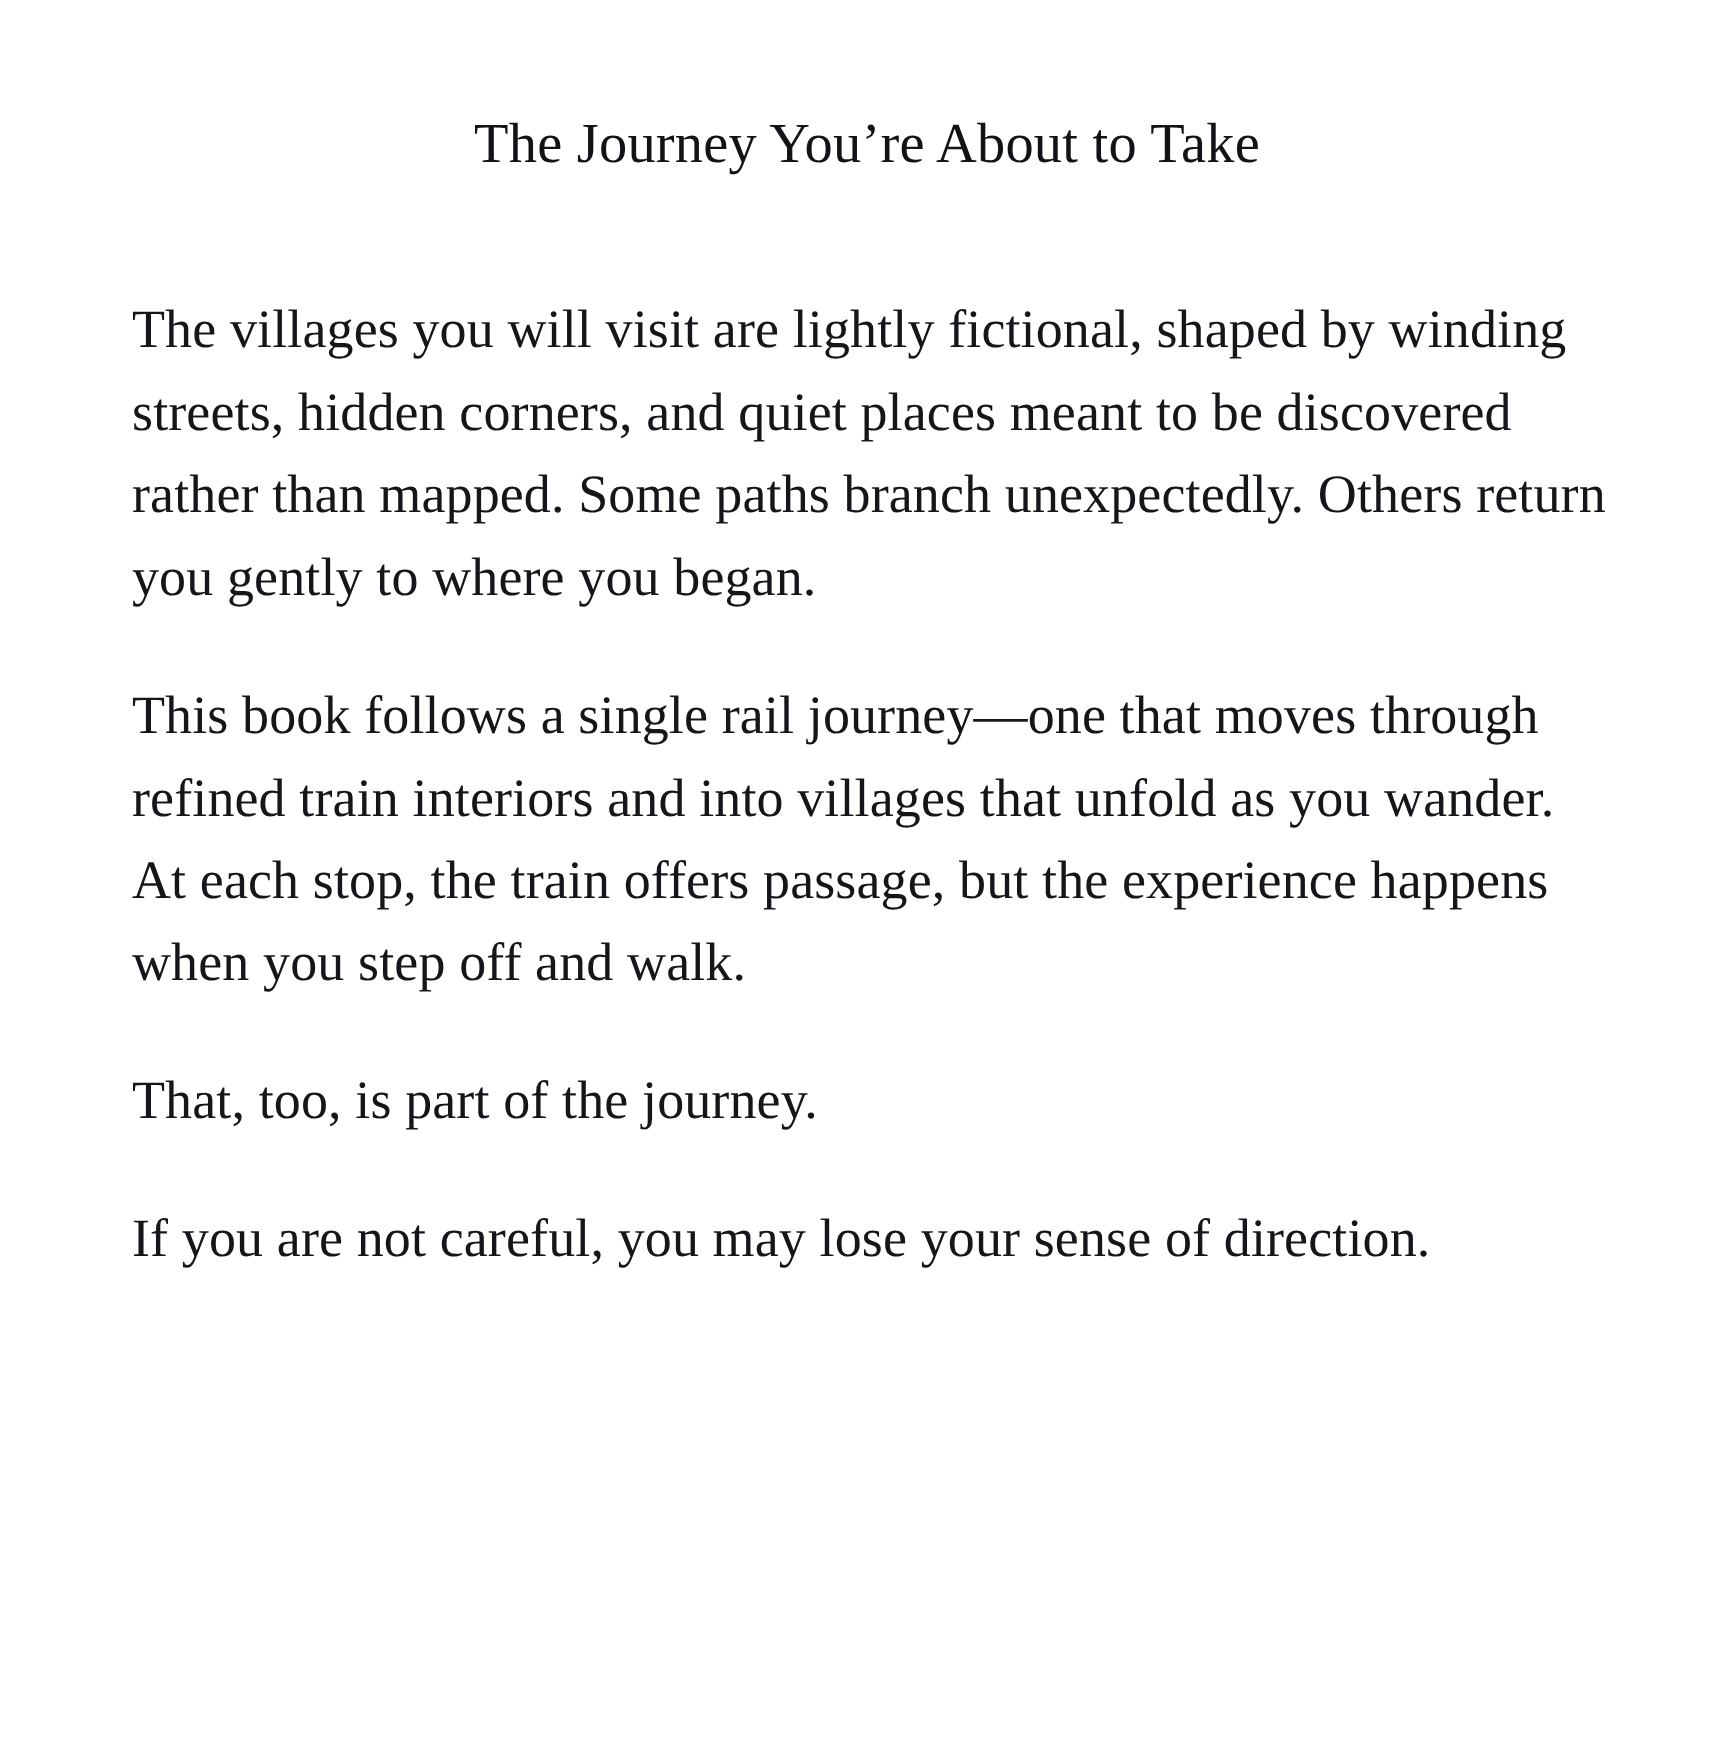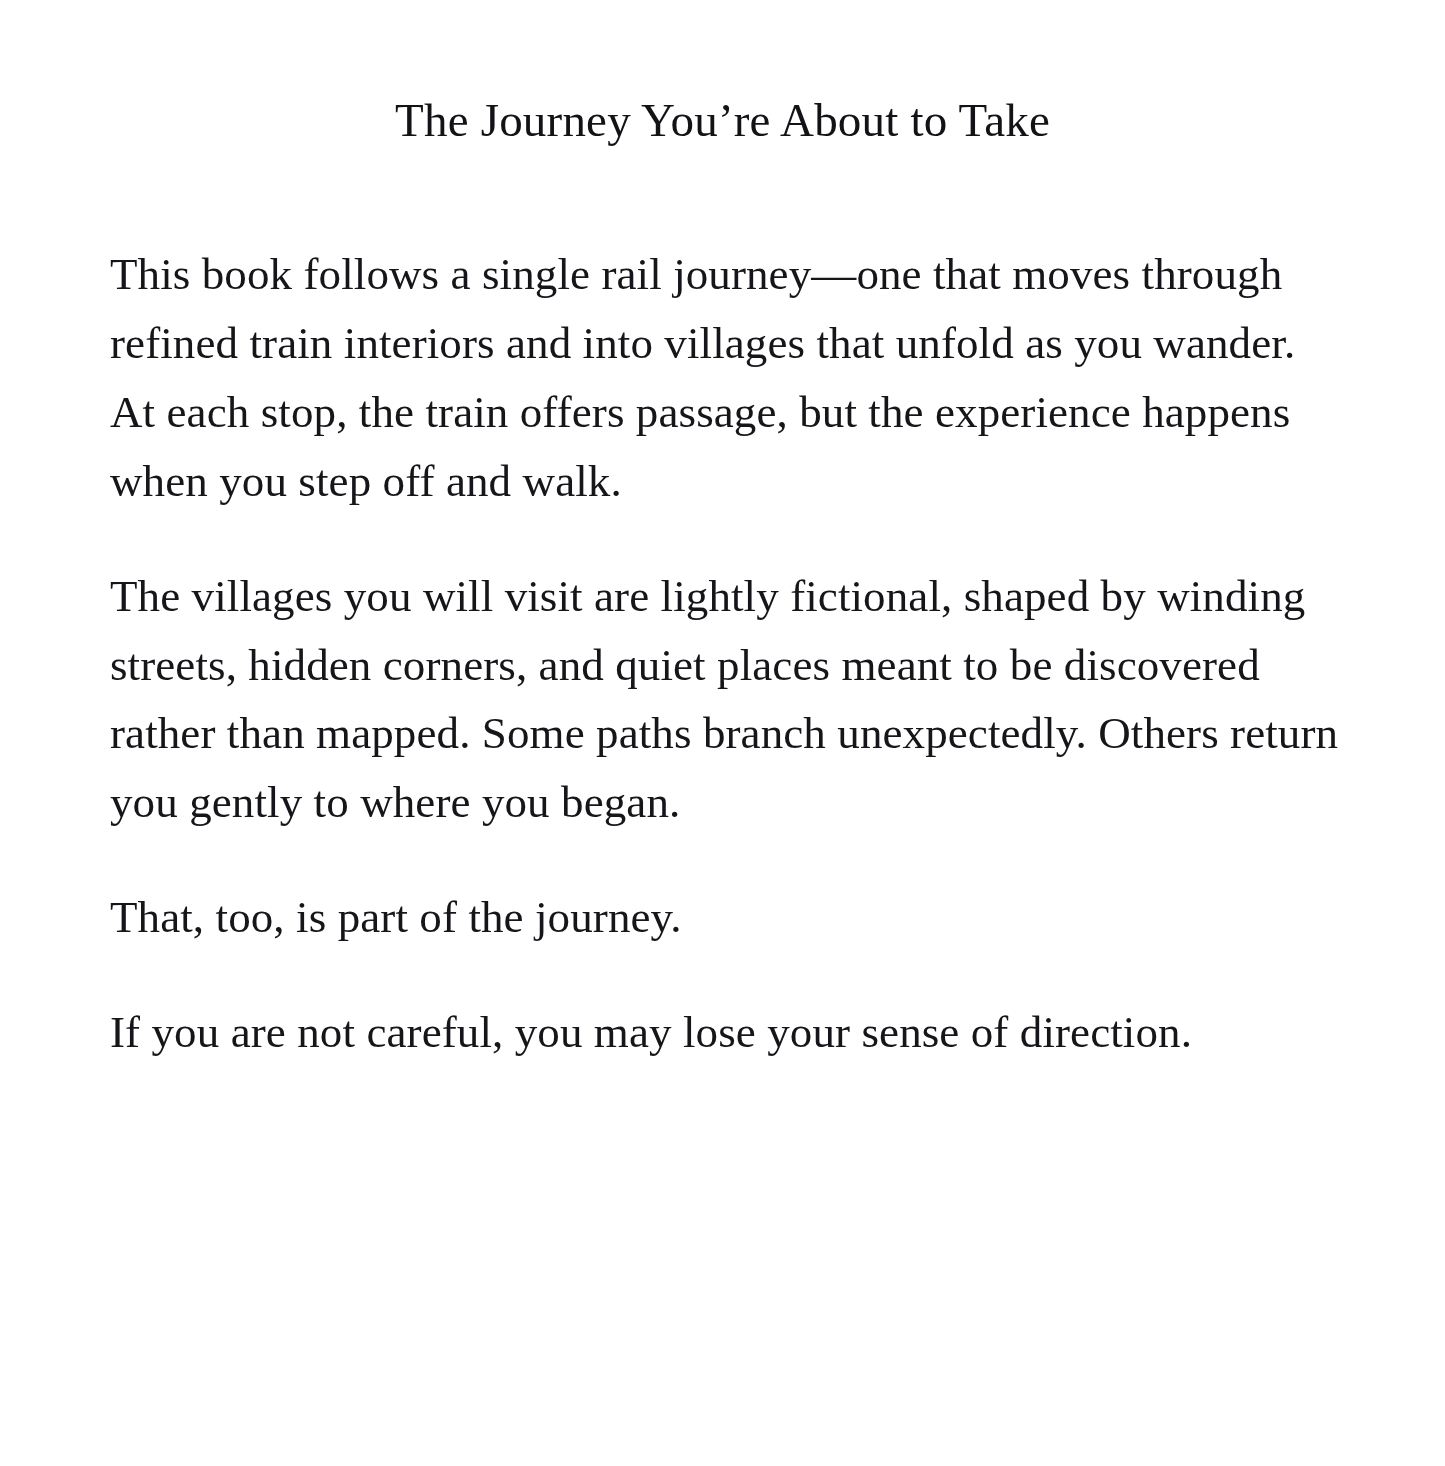--- a/index.html
+++ b/index.html
@@ -51,19 +51,19 @@
   }
 </style>
 </head>
 <body>
 
 <div class="page">
 
   <h1 class="page-title">The Journey You’re About to Take</h1>
 
   <div class="body-copy">
+    <p class="para">The villages you will visit are lightly fictional, shaped by winding streets, hidden corners, and quiet places meant to be discovered rather than mapped. Some paths branch unexpectedly. Others return you gently to where you began.</p>
     <p class="para">This book follows a single rail journey—one that moves through refined train interiors and into villages that unfold as you wander. At each stop, the train offers passage, but the experience happens when you step off and walk.</p>
-    <p class="para">The villages you will visit are lightly fictional, shaped by winding streets, hidden corners, and quiet places meant to be discovered rather than mapped. Some paths branch unexpectedly. Others return you gently to where you began.</p>
     <p class="para">That, too, is part of the journey.</p>
     <p class="para short">If you are not careful, you may lose your sense of direction.</p>
   </div>
 
 </div>
 
 </body></html>

